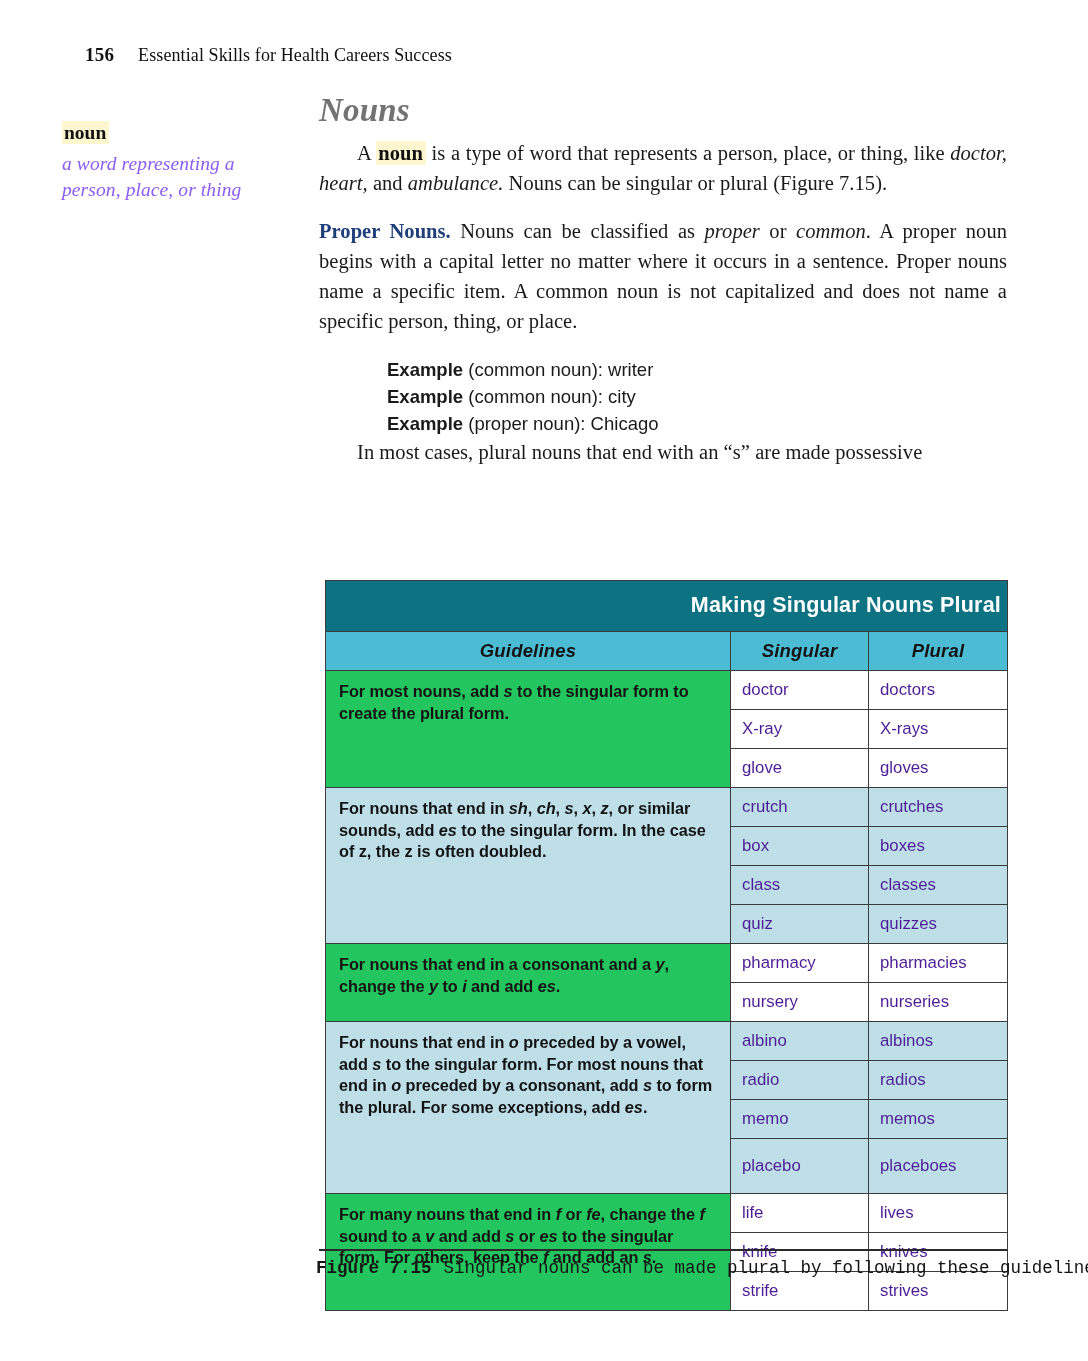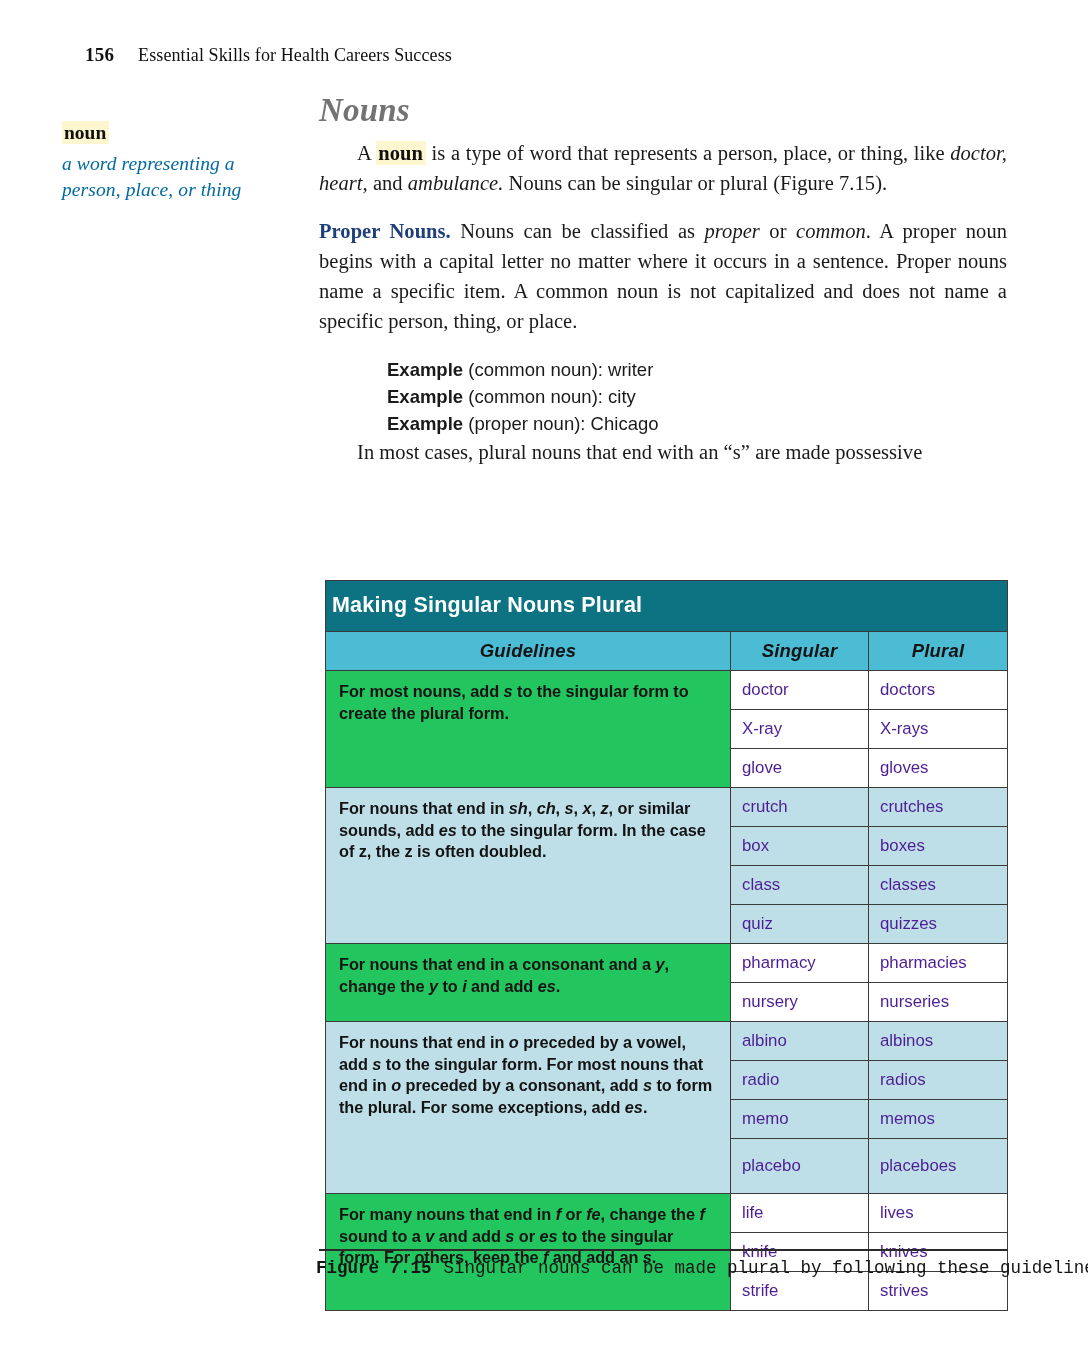--- a/index.html
+++ b/index.html
@@ -56,21 +56,21 @@
     padding: 1px 3px 1px 2px;
     box-decoration-break: clone;
     -webkit-box-decoration-break: clone;
   }
   .margin-def {
     margin-top: 7px;
     font-family: "Liberation Serif", serif;
     font-style: italic;
     font-size: 19.5px;
     line-height: 1.33;
-    color: #0369a1;
+    color: #8b5cf6;
     letter-spacing: .1px;
   }
 
   
   .main-col {
     position: absolute;
     left: 319px;
     top: 92px;
     width: 688px;
   }
@@ -129,21 +129,21 @@
   table.plural-table td,
   table.plural-table th {
     border: 1.5px solid #3b3b3b;
     padding: 0;
   }
   .tbl-title {
     background: #0d7382;
     color: #ffffff;
     font-size: 21.5px;
     font-weight: bold;
-    text-align: left;
+    text-align: right;
     padding: 12px 6px 13px 6px !important;
     letter-spacing: .2px;
   }
   .col-head {
     background: #4bbcd4;
     color: #131313;
     font-style: italic;
     font-weight: bold;
     font-size: 18.5px;
     text-align: center;

